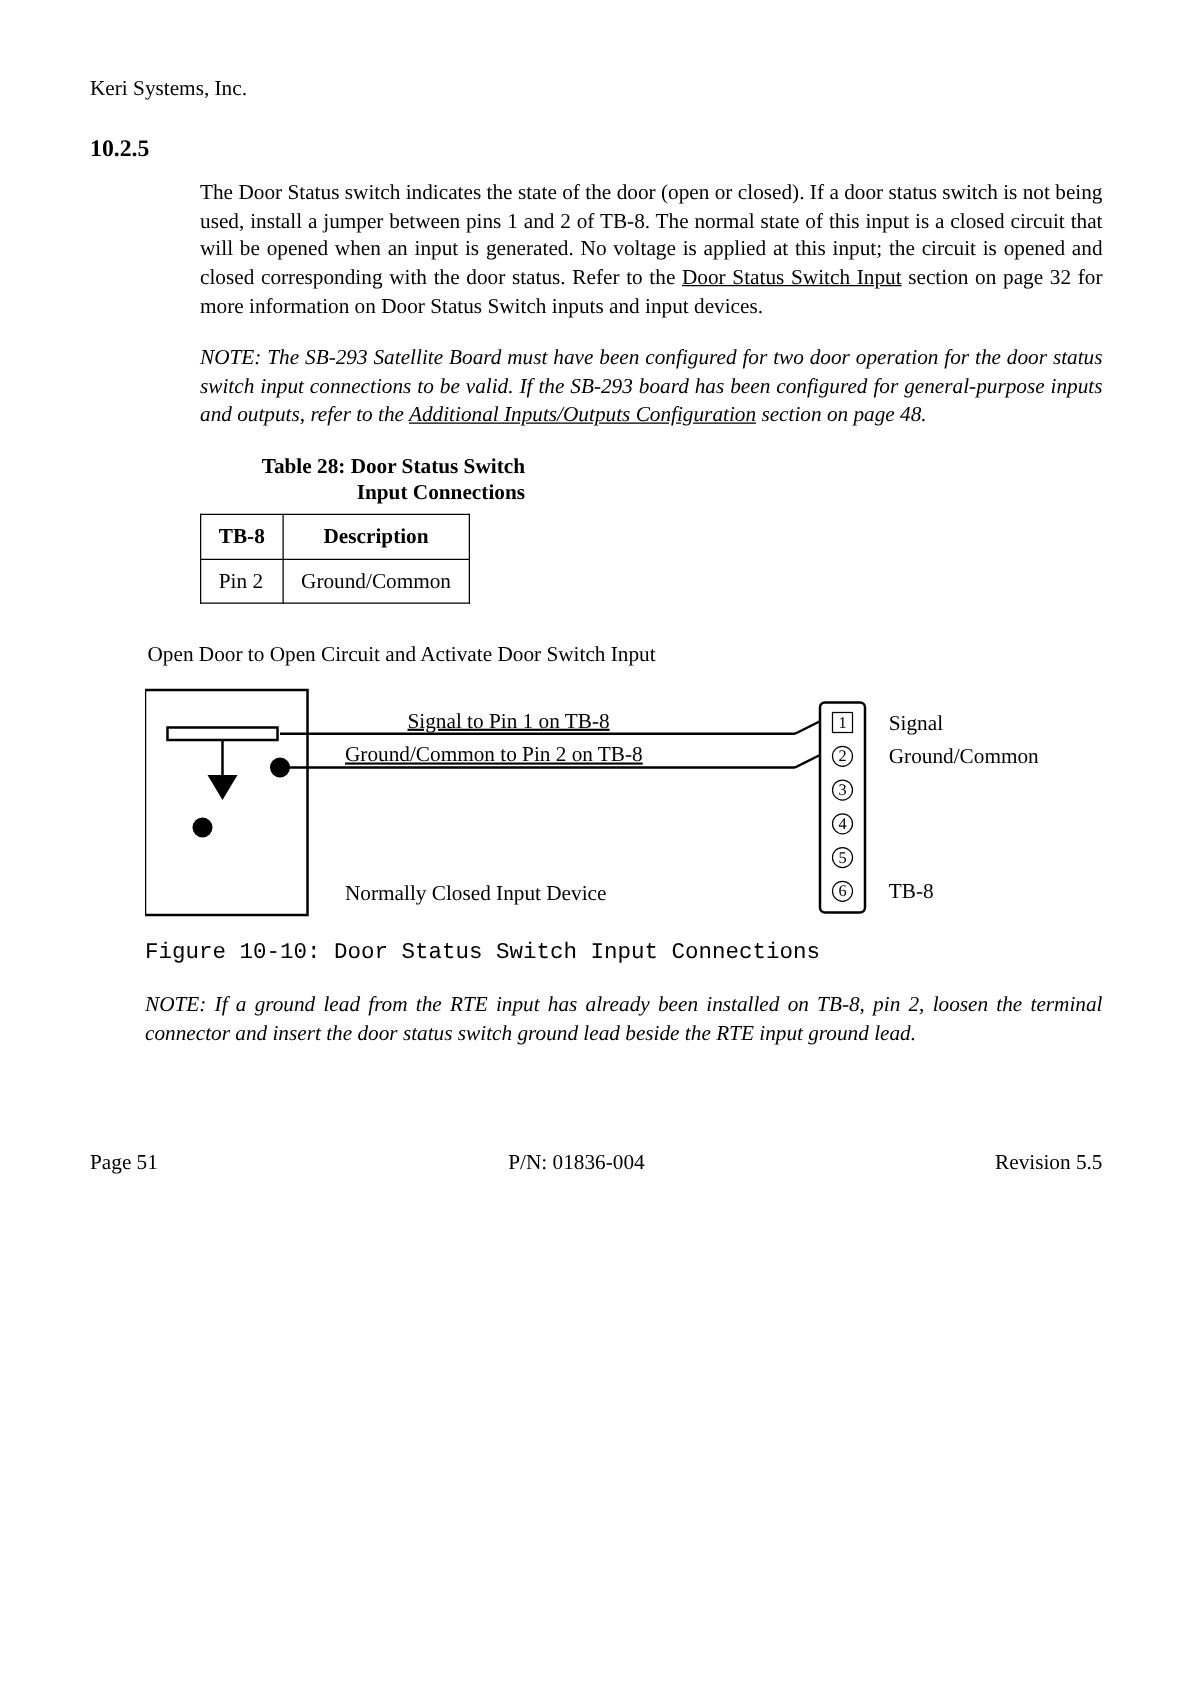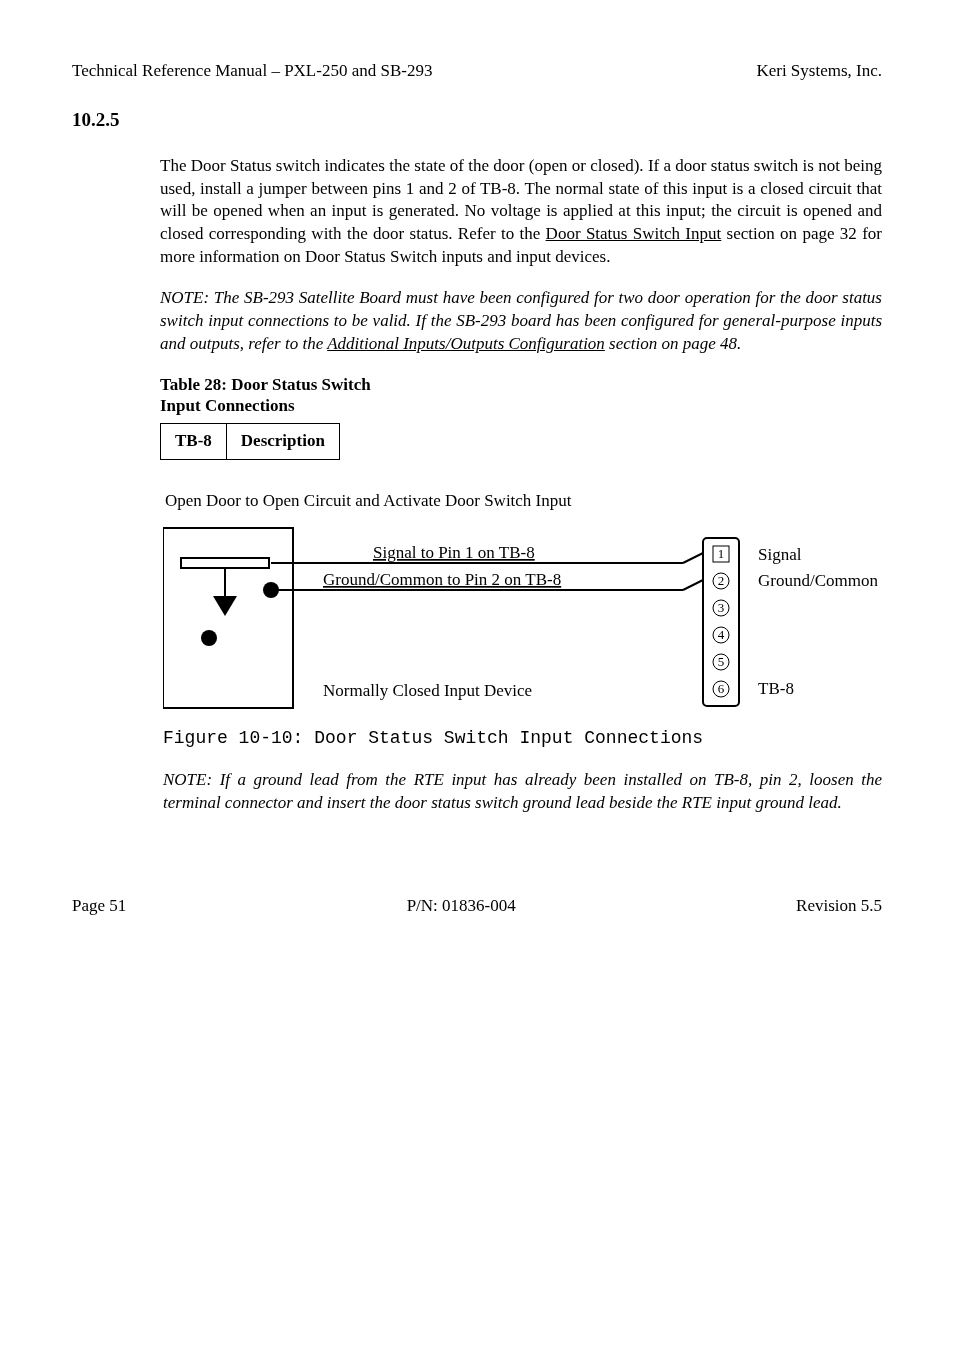--- a/index.html
+++ b/index.html
@@ -15,21 +15,21 @@
   }
   .hdr {
     display: flex;
     justify-content: space-between;
     margin-bottom: 24px;
     font-size: 17px;
   }
   .section-row {
     display: flex;
     gap: 10px;
-    margin-bottom: 22px;
+    margin-bottom: 10px;
   }
   .section-num {
     font-weight: bold;
     font-size: 19px;
     flex: 0 0 auto;
   }
   .section-title {
     font-weight: bold;
     font-size: 19px;
   }
@@ -37,39 +37,39 @@
     margin-left: 88px;
   }
   .para {
     margin-bottom: 18px;
     text-align: justify;
   }
   .italic { font-style: italic; }
   .u { text-decoration: underline; }
   .table-caption {
     font-weight: bold;
-    text-align: left;
+    text-align: right;
     margin: 3px 0 6px 0;
     font-size: 17px;
     line-height: 1.25;
   }
   table.pin {
     border-collapse: collapse;
     margin-bottom: 30px;
   }
   table.pin th, table.pin td {
     border: 1px solid #000;
     padding: 6px 14px;
     font-size: 17px;
   }
   table.pin th { font-weight: bold; text-align: center; }
   table.pin td.c { text-align: center; }
 
   .fig-wrap {
-    margin-left: 91px;
+    margin-left: 44px;
     margin-bottom: 10px;
   }
   .fig-title {
     margin: 0 0 6px 2px;
     font-size: 17px;
   }
   .fig-svg { display:block; }
   .fig-caption {
     margin: 8px 0 18px 0;
     font-size: 18px;
@@ -79,21 +79,20 @@
     display: flex;
     justify-content: space-between;
     margin-top: 80px;
     font-size: 17px;
   }
 </style>
 </head>
 <body>
 
 <div class="hdr">
-  <span>Technical Reference Manual – PXL-250 and SB-293</span>
   <span>Keri Systems, Inc.</span>
 </div>
 
 <div class="section-row">
   <div class="section-num">10.2.5</div>
 </div>
 
 <div class="body-indent">
   <div class="para">
     <span>The Door Status switch indicates the state of the door (open or closed). If a door status switch is not being used, install a jumper between pins 1 and 2 of TB-8. The normal state of this input is a closed circuit that will be opened when an input is generated. No voltage is applied at this input; the circuit is opened and closed corresponding with the door status. Refer to the </span><span class="u">Door Status Switch Input</span><span> section on page 32 for more information on Door Status Switch inputs and input devices.</span>
@@ -107,20 +106,24 @@
   <div style="width:260px;">
     <div class="table-caption">
       <span>Table 28: Door Status Switch</span><br>
       <span>Input Connections</span>
     </div>
     <table class="pin">
       <tbody>
           <tr>
         <th>TB-8</th>
         <th>Description</th>
+      </tr>
+      <tr>
+        <td>Pin 2</td>
+        <td class="c">Ground/Common</td>
       </tr>
     </tbody>
       </table>
   </div>
 </div>
 
 <div class="fig-wrap">
   <div class="fig-title">Open Door to Open Circuit and Activate Door Switch Input</div>
 
   <svg class="fig-svg" width="760" height="200" viewBox="0 0 760 200">

